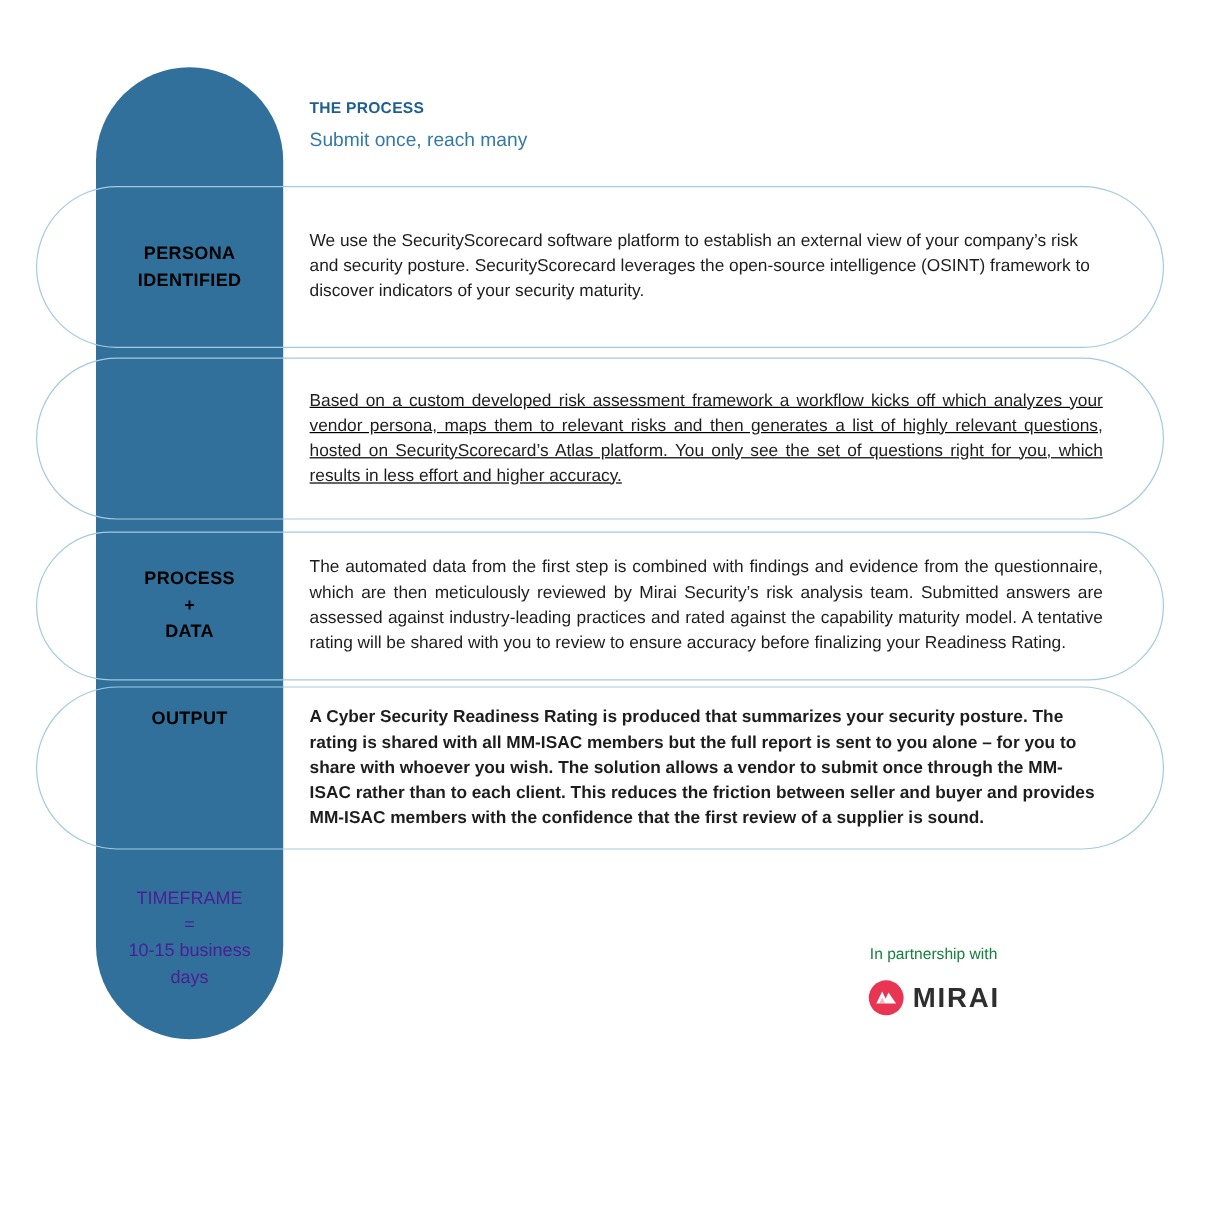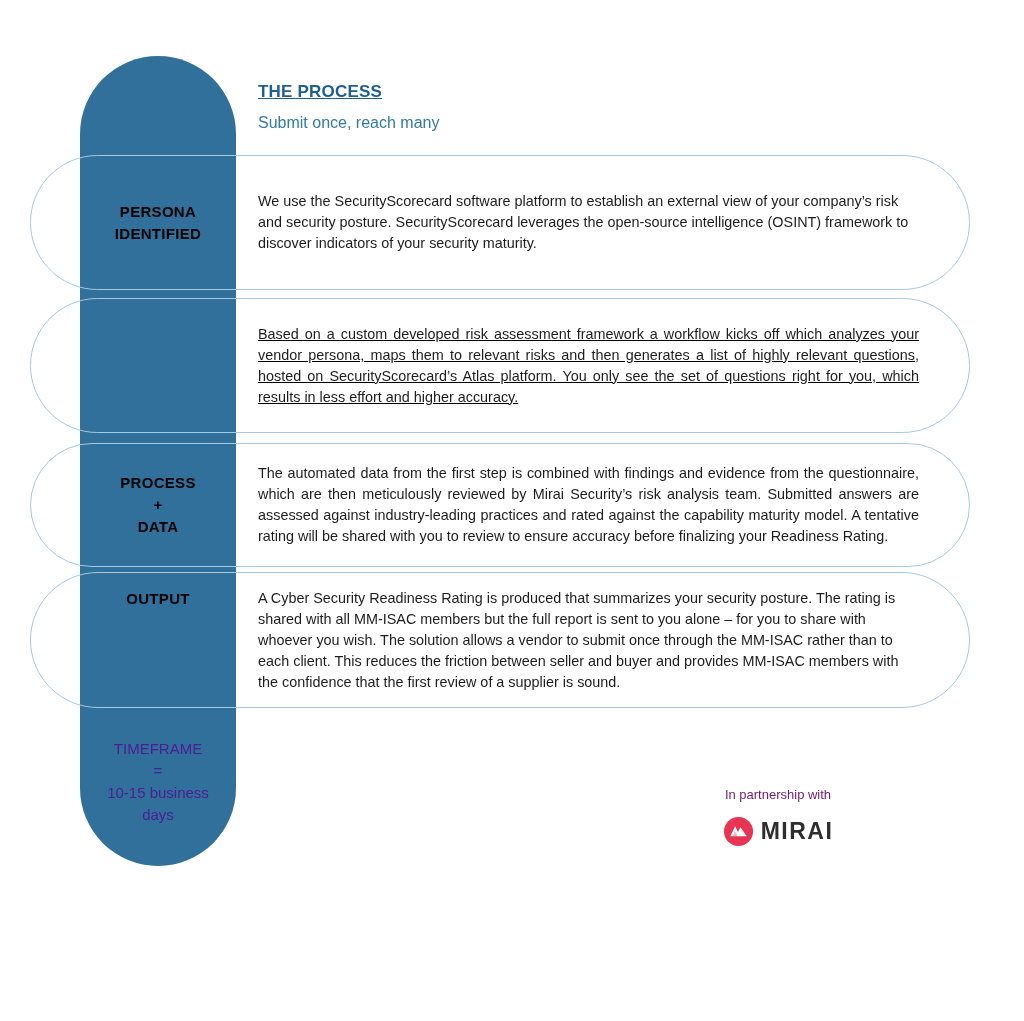--- a/index.html
+++ b/index.html
@@ -18,34 +18,34 @@
     position:relative;width:1024px;height:1021px;background:#ffffff;overflow:hidden;
     font-family:"Liberation Sans", sans-serif;
   }
   
   .pill{
     position:absolute;left:80px;top:56px;width:156px;height:810px;
     background:var(--pill-blue);border-radius:78px;z-index:1;
   }
   
   .header{position:absolute;left:258px;top:82px;z-index:4;}
-  .title{font-size:17px;font-weight:700;color:var(--title-blue);letter-spacing:.2px;text-decoration:underline;}
+  .title{font-size:13px;font-weight:700;color:var(--title-blue);letter-spacing:.2px;}
   .subtitle{font-size:16px;font-weight:400;color:var(--subtitle-blue);margin-top:12px;}
   
   .row{
     position:absolute;left:30px;width:940px;box-sizing:border-box;
     border:1px solid var(--outline-blue);border-radius:999px;
     background:transparent;z-index:2;
     display:flex;align-items:center;
     padding-left:227px;padding-right:50px;
   }
   .row1{top:155px;height:135px;}
   .row2{top:298px;height:135px;text-decoration:underline;}
   .row3{top:443px;height:124px;}
-  .row4{top:572px;height:136px;}
+  .row4{top:572px;height:136px;font-weight:bold;}
   .row-text{
     font-size:14.4px;line-height:21px;color:var(--body-text);
     text-align:left;width:100%;
   }
   .row2 .row-text,.row3 .row-text{text-align:justify;}
   
   .step-label{
     position:absolute;left:80px;width:156px;z-index:4;
     display:flex;align-items:center;justify-content:center;
     color:#000000;font-weight:700;font-size:15px;line-height:22px;
@@ -57,21 +57,21 @@
   .label4{top:548px;height:102px;}
   .timeframe{
     position:absolute;left:80px;top:712px;width:156px;height:140px;z-index:4;
     display:flex;align-items:center;justify-content:center;
     color:#4c1d95;font-weight:400;font-size:15px;line-height:22px;
     text-align:center;white-space:pre-line;
   }
   
   .partnership{position:absolute;left:600px;top:787px;width:356px;z-index:4;}
   .partnership-caption{
-    text-align:center;font-size:13px;color:#701a75;font-weight:400;
+    text-align:center;font-size:13px;color:#15803d;font-weight:400;
   }
   .logos{
     margin-top:14px;display:flex;align-items:center;justify-content:center;gap:30px;
   }
   .logo{display:flex;align-items:center;gap:7px;}
   .ss-wordmark{
     font-size:19px;font-weight:700;color:var(--ss-navy);letter-spacing:-0.2px;
   }
   .mirai-wordmark{
     font-size:23px;font-weight:800;color:var(--mirai-text);letter-spacing:1.5px;

